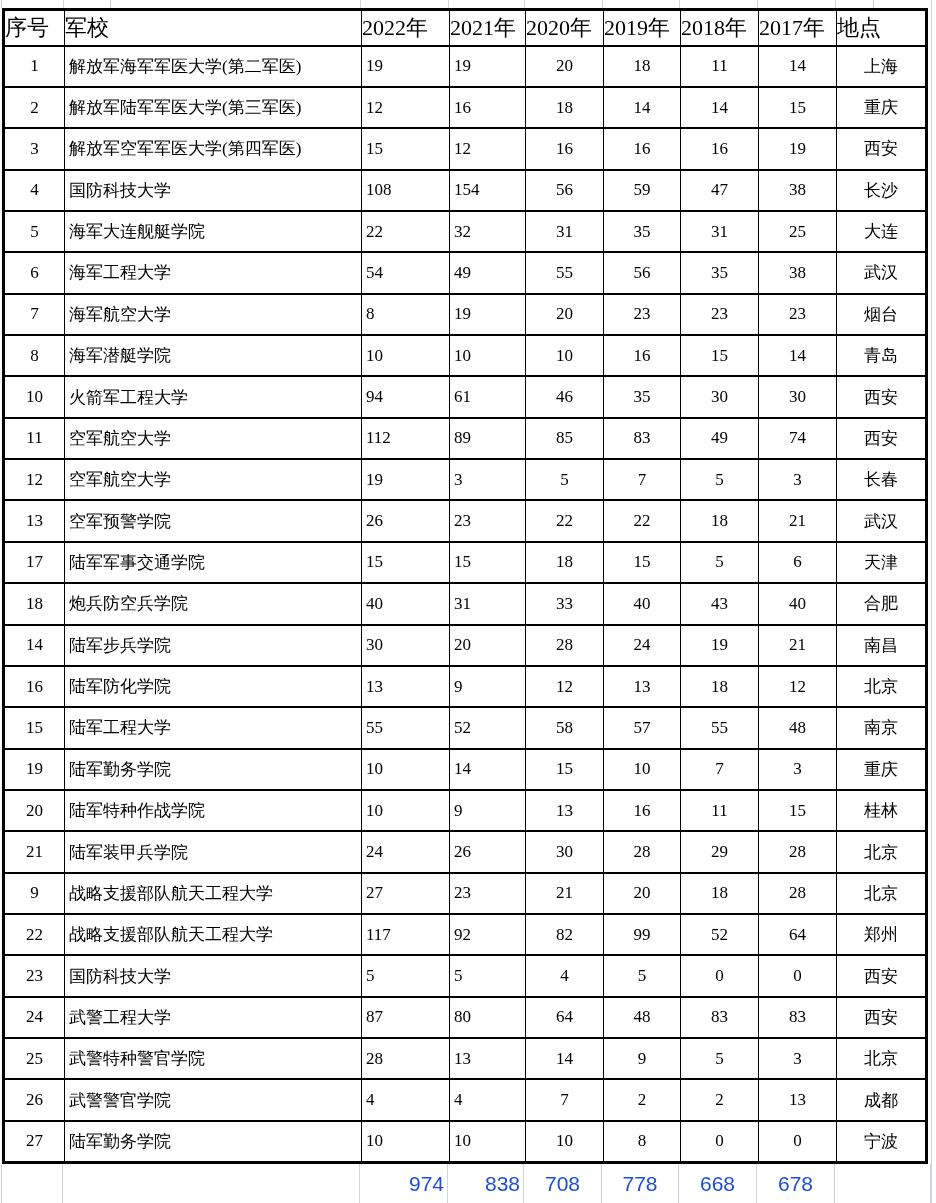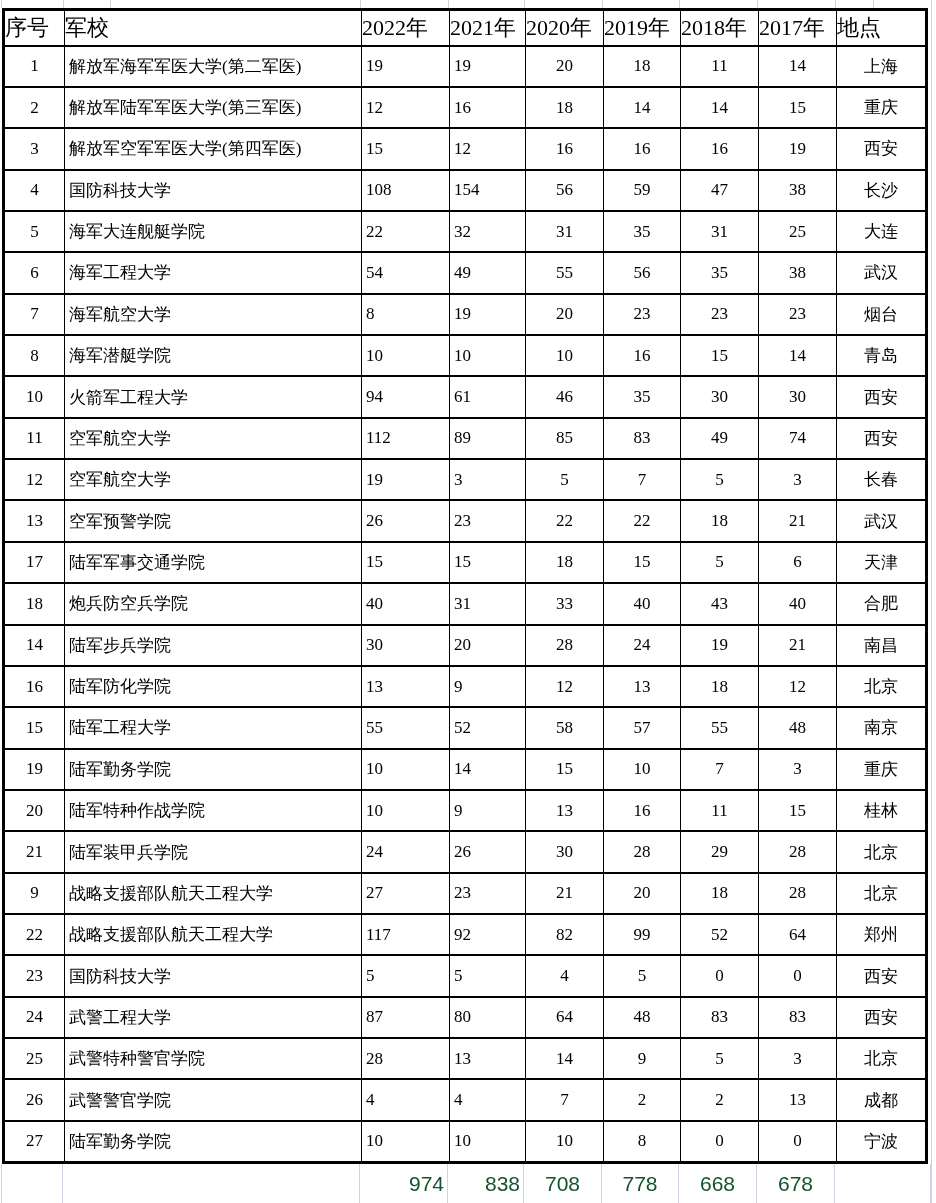--- a/index.html
+++ b/index.html
@@ -27,21 +27,21 @@
   table.main thead th {
     height:36px; font-weight:normal; font-size:22px; text-align:left;
   }
   table.main tbody td { height:39px; }
   .al-left   { text-align:left;  padding-left:4px; }
   .al-center { text-align:center; }
   
   .totals {
     position:absolute; left:1px; top:1164px; height:39px; width:930px;
     display:flex; font-family:"Liberation Sans","DejaVu Sans",sans-serif;
-    font-size:21px; color:#14532d;
+    font-size:21px; color:#1d4ed8;
   }
   .totals .tcell {
     height:39px; border-right:1px solid #ccd4e2;
     display:flex; align-items:center; justify-content:center;
   }
   .totals .tcell:first-child { border-left:1px solid #ccd4e2; }
   .totals .tcell.t-right { justify-content:flex-end; padding-right:3px; }
   .w0{width:62px}.w1{width:297px}.w2{width:88px}.w3{width:76px}.w4{width:78px}
   .w5{width:77px}.w6{width:78px}.w7{width:78px}.w8{width:96px}
 </style>

